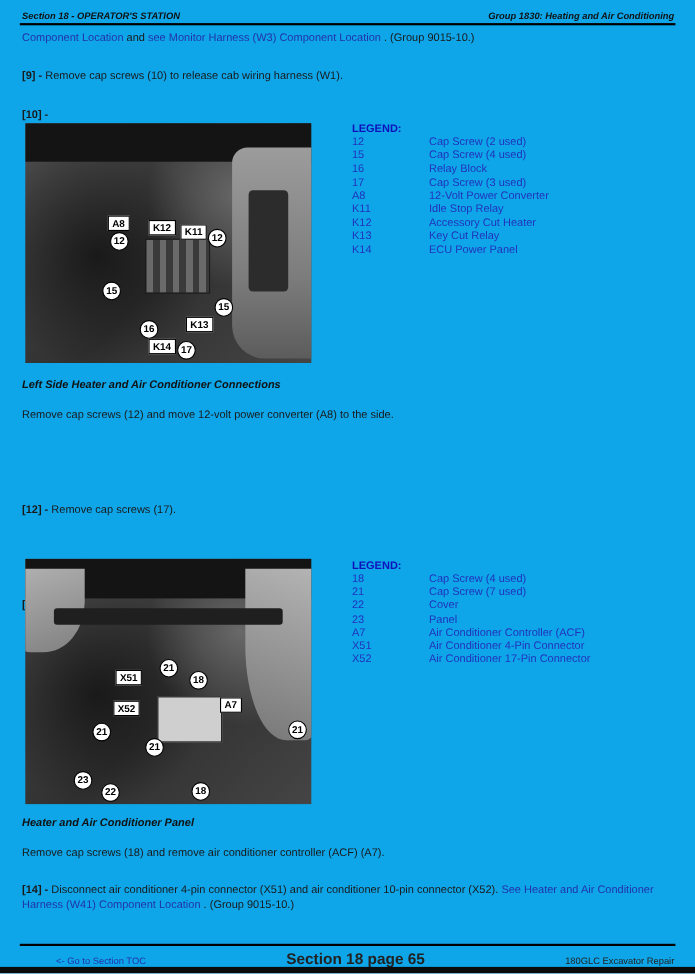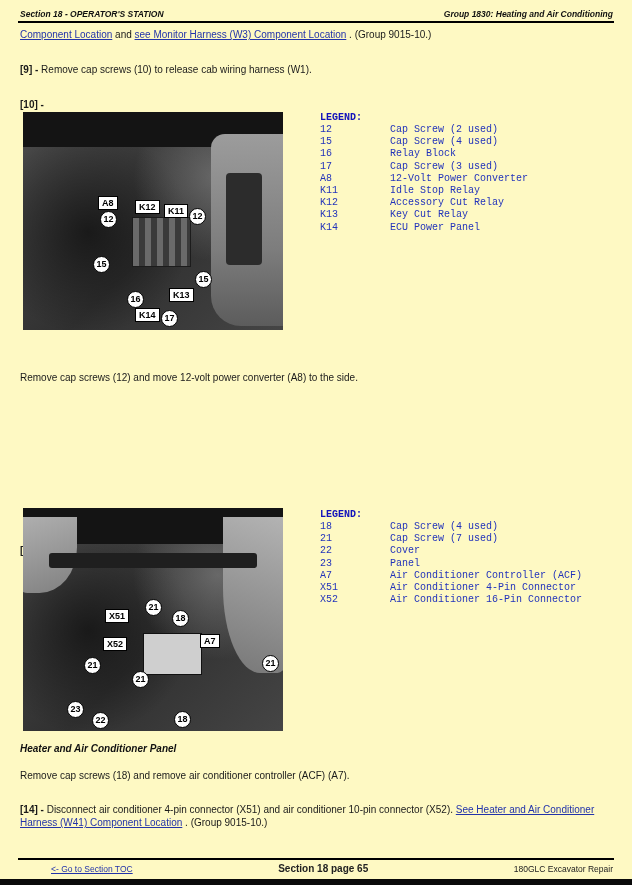--- a/index.html
+++ b/index.html
@@ -1,31 +1,31 @@
 <!DOCTYPE html>
 <html><head>
 <meta charset="utf-8">
 <style>
   html,body{margin:0;padding:0;background:#e8e8e8;}
   .page{
-    position:relative;width:632px;height:885px;background:#fef9c3;
+    position:relative;width:632px;height:885px;background:#0ea5e9;
     font-family:"Liberation Sans",sans-serif;color:#1a1a1a;overflow:hidden;
     margin:0 auto;
   }
   
   .hdr{position:absolute;top:9px;left:20px;right:19px;display:flex;justify-content:space-between;
        font-size:8.5px;font-weight:bold;font-style:italic;color:#111;}
   .hdr-rule{position:absolute;top:21px;left:18px;width:596px;height:2px;background:#000;}
   
   .para{position:absolute;left:20px;font-size:10px;line-height:13px;color:#1a1a1a;}
   .stepnum{font-weight:bold;}
-  a.doclink{color:#2233aa;text-decoration:underline;cursor:pointer;}
+  a.doclink{color:#2233aa;cursor:pointer;}
   .caption{position:absolute;left:20px;font-size:10px;font-weight:bold;font-style:italic;color:#111;}
   
-  .legend{position:absolute;left:320px;font-size:10px;color:#2233bb;font-family:Liberation Mono, monospace;}
+  .legend{position:absolute;left:320px;font-size:10px;color:#2233bb;}
   .legend .ltitle{font-weight:bold;color:#1111bb;line-height:13px;}
   .lrow{display:flex;line-height:12.2px;}
   .lkey{width:70px;flex:0 0 70px;}
   
   .photo{position:absolute;left:23px;width:260px;background:
       radial-gradient(circle at 75% 30%, rgba(160,160,160,.5), rgba(0,0,0,0) 34%),
       radial-gradient(circle at 25% 55%, rgba(0,0,0,.55), rgba(0,0,0,0) 45%),
       linear-gradient(135deg,#4c4c4c 0%,#303030 55%,#454545 100%);
       overflow:hidden;}
   .photo .topband{position:absolute;left:0;top:0;width:100%;height:16%;background:#141414;}
@@ -42,21 +42,21 @@
   .photo2-unit{position:absolute;left:46%;top:56%;width:22%;height:18%;background:#cfcfcf;border:1px solid #111;}
   
   .co{position:absolute;font-size:9px;font-weight:bold;color:#000;z-index:5;}
   .co.box{background:#fff;border:1px solid #000;padding:0 3px;line-height:12px;height:12px;}
   .co.circle{background:#fff;border:1.5px solid #000;border-radius:50%;width:15px;height:15px;
       line-height:15px;text-align:center;padding:0;}
   
   .ftr-rule{position:absolute;top:858px;left:18px;width:596px;height:2px;background:#000;}
   .ftr{position:absolute;top:863px;left:20px;right:19px;display:flex;justify-content:space-between;
        align-items:baseline;font-size:8.5px;color:#222;margin-left:31px;}
-  .ftr .c{font-weight:bold;font-size:10px;}
+  .ftr .c{font-weight:bold;font-size:14px;}
   .bottombar{position:absolute;left:0;top:879px;width:632px;height:6px;background:#0a0a0a;}
 </style>
 </head>
 <body>
 
 <div class="page">
 
   <div class="hdr">
     <span>Section 18 - OPERATOR'S STATION</span>
     <span>Group 1830: Heating and Air Conditioning</span>
@@ -114,35 +114,39 @@
     <div class="lrow">
         <span class="lkey">A8</span>
         <span>12-Volt Power Converter</span>
       </div>
     <div class="lrow">
         <span class="lkey">K11</span>
         <span>Idle Stop Relay</span>
       </div>
     <div class="lrow">
         <span class="lkey">K12</span>
-        <span>Accessory Cut Relay</span>
+        <span>Accessory Cut Heater</span>
       </div>
     <div class="lrow">
         <span class="lkey">K13</span>
         <span>Key Cut Relay</span>
       </div>
     <div class="lrow">
         <span class="lkey">K14</span>
         <span>ECU Power Panel</span>
       </div>
   </div>
 
+  <div class="caption" style="top:345px;">Left Side Heater and Air Conditioner Connections</div>
   <div class="para" style="top:371px;width:592px;">Remove cap screws (12) and move 12-volt power converter (A8) to the side.</div>
 
 
+  <div class="para" style="top:457px;width:592px;">
+    <span class="stepnum">[12] - </span><span>Remove cap screws (17).</span>
+  </div>
 
   <div class="para" style="top:496px;margin-top:48px;">
     <span class="stepnum">[13] -</span>
   </div>
 
   <div class="photo" style="top:508px;height:223px;">
     <div class="topband"></div>
     <div class="photo2-trimL"></div>
     <div class="photo2-trimR"></div>
     <div class="photo2-rail"></div>
@@ -181,21 +185,21 @@
     <div class="lrow">
         <span class="lkey">A7</span>
         <span>Air Conditioner Controller (ACF)</span>
       </div>
     <div class="lrow">
         <span class="lkey">X51</span>
         <span>Air Conditioner 4-Pin Connector</span>
       </div>
     <div class="lrow">
         <span class="lkey">X52</span>
-        <span>Air Conditioner 16-Pin Connector</span>
+        <span>Air Conditioner 17-Pin Connector</span>
       </div>
   </div>
 
   <div class="caption" style="top:743px;">Heater and Air Conditioner Panel</div>
   <div class="para" style="top:769px;width:592px;">Remove cap screws (18) and remove air conditioner controller (ACF) (A7).</div>
 
   <div class="para" style="top:803px;width:578px;">
     <span class="stepnum">[14] - </span><span>Disconnect air conditioner 4-pin connector (X51) and air conditioner 10-pin connector (X52). </span><a class="doclink">See Heater and Air Conditioner Harness (W41) Component Location</a><span> . (Group 9015-10.)</span>
   </div>
 

